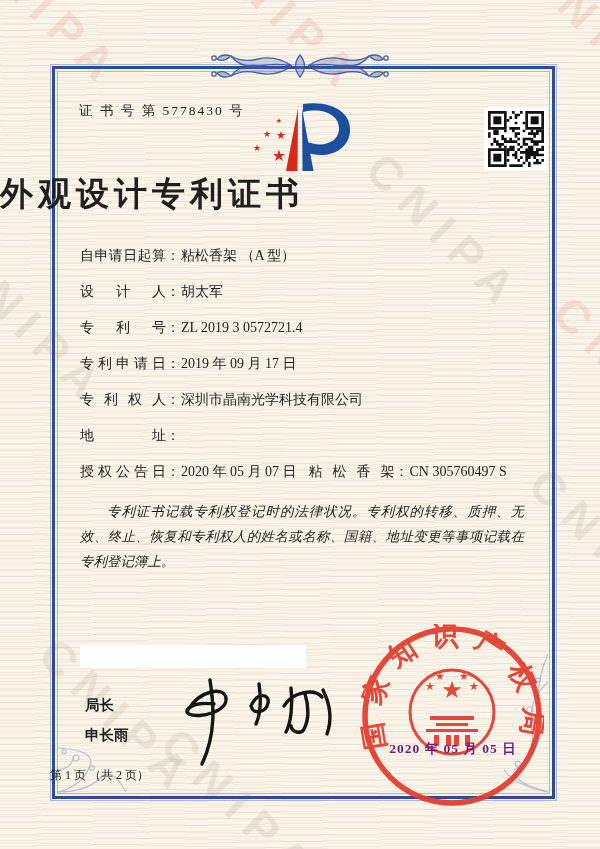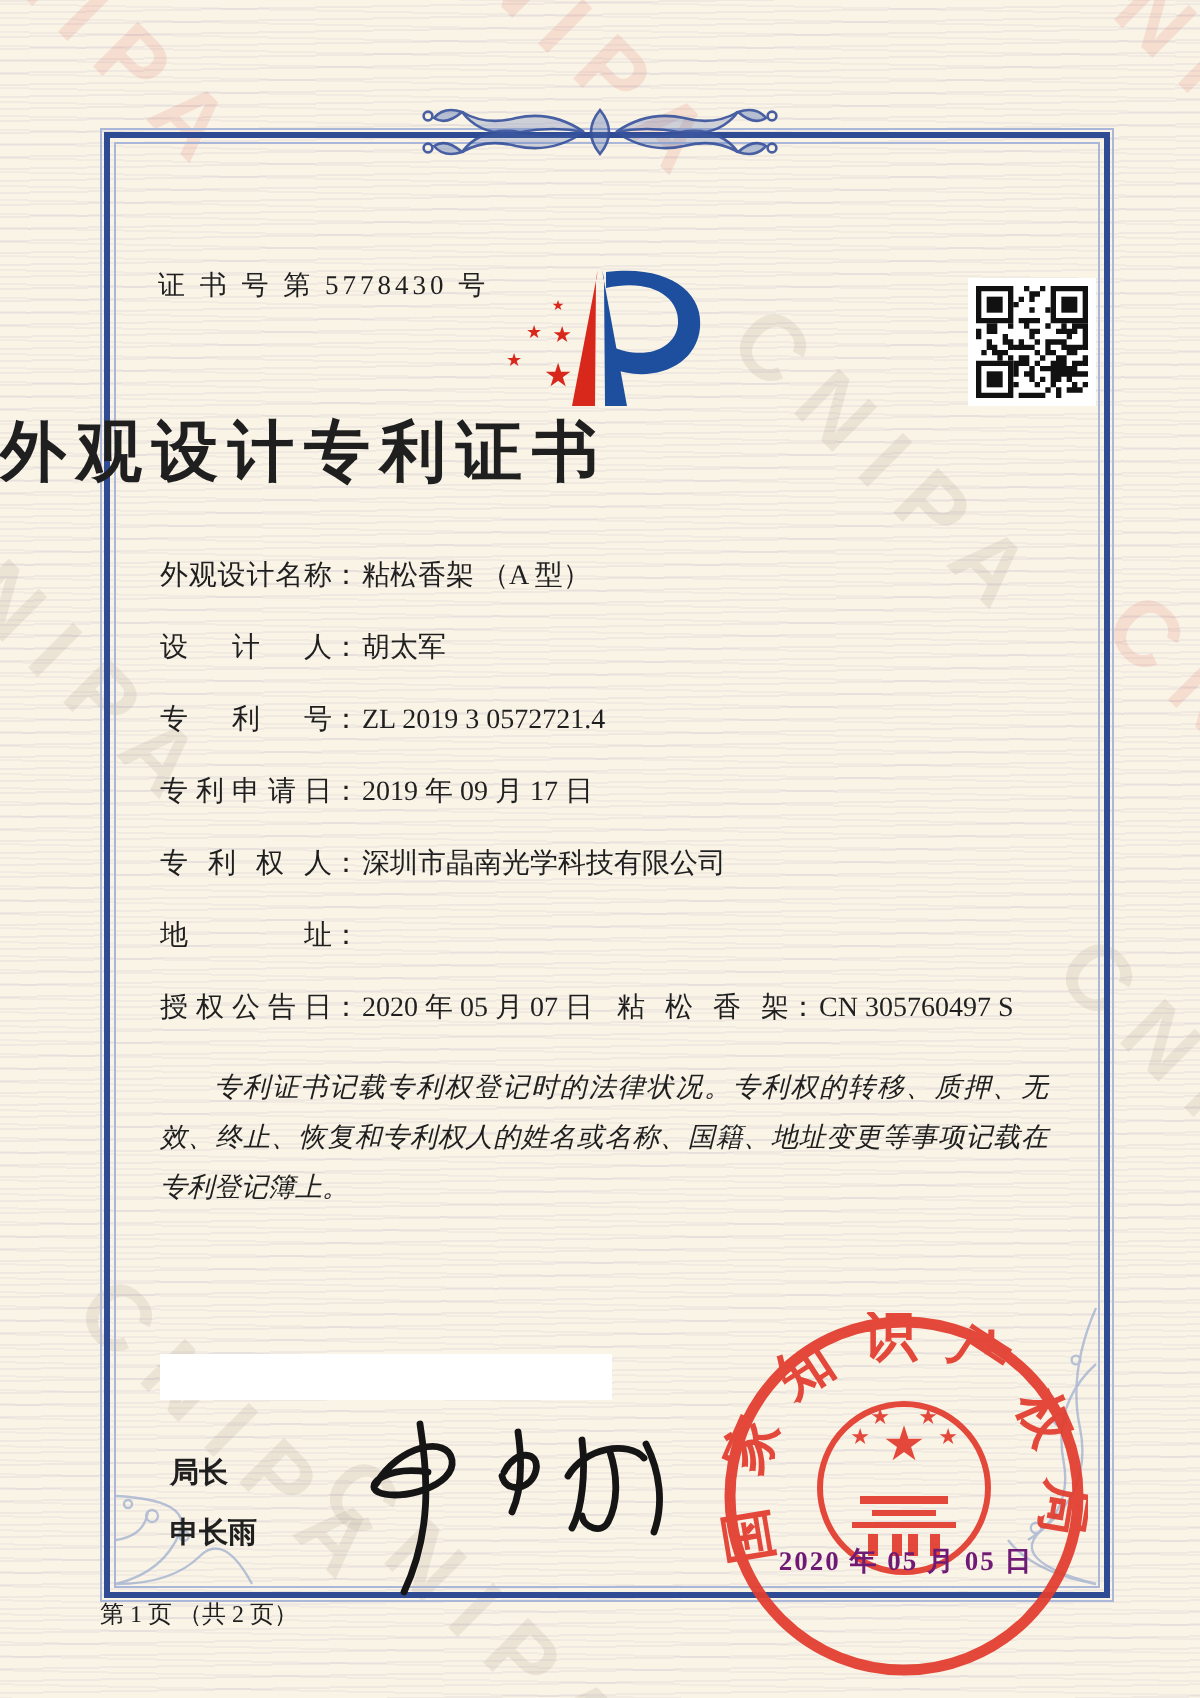--- a/index.html
+++ b/index.html
@@ -19,21 +19,21 @@
   .wm7{left:18px;top:690px;}  .wm8{left:140px;top:780px;} .wm9{left:532px;top:348px;}
   
   .frame-outer{position:absolute;left:50px;top:64px;width:503px;height:733px;z-index:2;
                border:1px solid #aab7d8;padding:1px;box-sizing:content-box;}
   .frame-main{width:100%;height:100%;border:3px solid #2e4b93;box-sizing:border-box;padding:2px;}
   .frame-inner{width:100%;height:100%;border:1px solid #aab7d8;box-sizing:border-box;}
   .ornament{position:absolute;z-index:3;}
   .dragon{left:168px;top:49px;}
   .fil-left{left:56px;top:708px;} .fil-right{left:464px;top:652px;}
   
-  .content{position:absolute;inset:0;z-index:4;margin-top:32px;}
+  .content{position:absolute;inset:0;z-index:4;}
   .cert-no{position:absolute;left:79px;top:102px;font-size:13.5px;letter-spacing:2px;}
   .logo{position:absolute;left:246px;top:99px;}
   .qr-box{position:absolute;left:484px;top:107px;width:64px;height:64px;background:#fff;
           display:flex;align-items:center;justify-content:center;}
   .doc-title{position:absolute;left:0;width:484px;top:172px;
              font-size:33px;font-weight:700;letter-spacing:5px;}
   .fields{position:absolute;left:80px;top:247px;width:444px;}
   .frow{display:flex;align-items:baseline;height:22px;margin-bottom:14px;font-size:14px;}
   .flabel{display:inline-block;width:86px;flex:none;text-align:justify;text-align-last:justify;}
   .fcolon{flex:none;width:15px;}
@@ -138,21 +138,21 @@
           <rect x="5.2" y="41.6" width="7.8" height="7.8"></rect>
           <path class="mods" d="M23.4 0.0h2.6v2.6h-2.6zM31.2 0.0h2.6v2.6h-2.6zM26.0 2.6h2.6v2.6h-2.6zM28.6 2.6h2.6v2.6h-2.6zM20.8 5.2h2.6v2.6h-2.6zM26.0 5.2h2.6v2.6h-2.6zM18.2 7.8h2.6v2.6h-2.6zM26.0 10.4h2.6v2.6h-2.6zM33.8 10.4h2.6v2.6h-2.6zM20.8 15.6h2.6v2.6h-2.6zM23.4 15.6h2.6v2.6h-2.6zM26.0 15.6h2.6v2.6h-2.6zM28.6 15.6h2.6v2.6h-2.6zM5.2 18.2h2.6v2.6h-2.6zM7.8 18.2h2.6v2.6h-2.6zM15.6 18.2h2.6v2.6h-2.6zM23.4 18.2h2.6v2.6h-2.6zM33.8 18.2h2.6v2.6h-2.6zM41.6 18.2h2.6v2.6h-2.6zM46.8 18.2h2.6v2.6h-2.6zM49.4 18.2h2.6v2.6h-2.6zM52.0 18.2h2.6v2.6h-2.6zM0.0 20.8h2.6v2.6h-2.6zM5.2 20.8h2.6v2.6h-2.6zM7.8 20.8h2.6v2.6h-2.6zM26.0 20.8h2.6v2.6h-2.6zM28.6 20.8h2.6v2.6h-2.6zM39.0 20.8h2.6v2.6h-2.6zM41.6 20.8h2.6v2.6h-2.6zM44.2 20.8h2.6v2.6h-2.6zM46.8 20.8h2.6v2.6h-2.6zM52.0 20.8h2.6v2.6h-2.6zM0.0 23.4h2.6v2.6h-2.6zM13.0 23.4h2.6v2.6h-2.6zM26.0 23.4h2.6v2.6h-2.6zM44.2 23.4h2.6v2.6h-2.6zM52.0 23.4h2.6v2.6h-2.6zM5.2 26.0h2.6v2.6h-2.6zM13.0 26.0h2.6v2.6h-2.6zM15.6 26.0h2.6v2.6h-2.6zM20.8 26.0h2.6v2.6h-2.6zM28.6 26.0h2.6v2.6h-2.6zM33.8 26.0h2.6v2.6h-2.6zM36.4 26.0h2.6v2.6h-2.6zM39.0 26.0h2.6v2.6h-2.6zM41.6 26.0h2.6v2.6h-2.6zM52.0 26.0h2.6v2.6h-2.6zM5.2 28.6h2.6v2.6h-2.6zM7.8 28.6h2.6v2.6h-2.6zM15.6 28.6h2.6v2.6h-2.6zM18.2 28.6h2.6v2.6h-2.6zM20.8 28.6h2.6v2.6h-2.6zM23.4 28.6h2.6v2.6h-2.6zM26.0 28.6h2.6v2.6h-2.6zM33.8 28.6h2.6v2.6h-2.6zM41.6 28.6h2.6v2.6h-2.6zM44.2 28.6h2.6v2.6h-2.6zM46.8 28.6h2.6v2.6h-2.6zM49.4 28.6h2.6v2.6h-2.6zM52.0 28.6h2.6v2.6h-2.6zM2.6 31.2h2.6v2.6h-2.6zM7.8 31.2h2.6v2.6h-2.6zM10.4 31.2h2.6v2.6h-2.6zM13.0 31.2h2.6v2.6h-2.6zM28.6 31.2h2.6v2.6h-2.6zM33.8 31.2h2.6v2.6h-2.6zM36.4 31.2h2.6v2.6h-2.6zM44.2 31.2h2.6v2.6h-2.6zM46.8 31.2h2.6v2.6h-2.6zM10.4 33.8h2.6v2.6h-2.6zM15.6 33.8h2.6v2.6h-2.6zM20.8 33.8h2.6v2.6h-2.6zM23.4 33.8h2.6v2.6h-2.6zM31.2 33.8h2.6v2.6h-2.6zM39.0 33.8h2.6v2.6h-2.6zM41.6 33.8h2.6v2.6h-2.6zM52.0 33.8h2.6v2.6h-2.6zM18.2 36.4h2.6v2.6h-2.6zM20.8 36.4h2.6v2.6h-2.6zM23.4 36.4h2.6v2.6h-2.6zM28.6 36.4h2.6v2.6h-2.6zM36.4 36.4h2.6v2.6h-2.6zM39.0 36.4h2.6v2.6h-2.6zM41.6 36.4h2.6v2.6h-2.6zM46.8 36.4h2.6v2.6h-2.6zM49.4 36.4h2.6v2.6h-2.6zM52.0 36.4h2.6v2.6h-2.6zM18.2 39.0h2.6v2.6h-2.6zM26.0 39.0h2.6v2.6h-2.6zM31.2 39.0h2.6v2.6h-2.6zM33.8 39.0h2.6v2.6h-2.6zM36.4 39.0h2.6v2.6h-2.6zM39.0 39.0h2.6v2.6h-2.6zM41.6 39.0h2.6v2.6h-2.6zM44.2 39.0h2.6v2.6h-2.6zM46.8 39.0h2.6v2.6h-2.6zM18.2 41.6h2.6v2.6h-2.6zM23.4 41.6h2.6v2.6h-2.6zM26.0 41.6h2.6v2.6h-2.6zM36.4 41.6h2.6v2.6h-2.6zM39.0 41.6h2.6v2.6h-2.6zM41.6 41.6h2.6v2.6h-2.6zM44.2 41.6h2.6v2.6h-2.6zM46.8 41.6h2.6v2.6h-2.6zM49.4 41.6h2.6v2.6h-2.6zM52.0 41.6h2.6v2.6h-2.6zM26.0 44.2h2.6v2.6h-2.6zM31.2 44.2h2.6v2.6h-2.6zM36.4 44.2h2.6v2.6h-2.6zM39.0 44.2h2.6v2.6h-2.6zM44.2 44.2h2.6v2.6h-2.6zM18.2 46.8h2.6v2.6h-2.6zM28.6 46.8h2.6v2.6h-2.6zM36.4 46.8h2.6v2.6h-2.6zM46.8 46.8h2.6v2.6h-2.6zM52.0 46.8h2.6v2.6h-2.6zM33.8 49.4h2.6v2.6h-2.6zM39.0 49.4h2.6v2.6h-2.6zM44.2 49.4h2.6v2.6h-2.6zM46.8 49.4h2.6v2.6h-2.6zM49.4 49.4h2.6v2.6h-2.6zM20.8 52.0h2.6v2.6h-2.6zM23.4 52.0h2.6v2.6h-2.6zM26.0 52.0h2.6v2.6h-2.6zM28.6 52.0h2.6v2.6h-2.6zM31.2 52.0h2.6v2.6h-2.6zM39.0 52.0h2.6v2.6h-2.6z"></path>
         </g>
       </svg>
     </div>
 
     <div class="doc-title">外观设计专利证书</div>
 
     <div class="fields">
       <div class="frow">
-        <span class="flabel">外观设计名称</span>
+        <span class="flabel">自申请日起算</span>
           <span class="fcolon">：</span>
         <span class="fvalue">粘松香架 （A 型）</span>
       </div>
       <div class="frow">
         <span class="flabel">设计人</span>
           <span class="fcolon">：</span>
         <span class="fvalue">胡太军</span>
       </div>
       <div class="frow">
         <span class="flabel">专利号</span>

